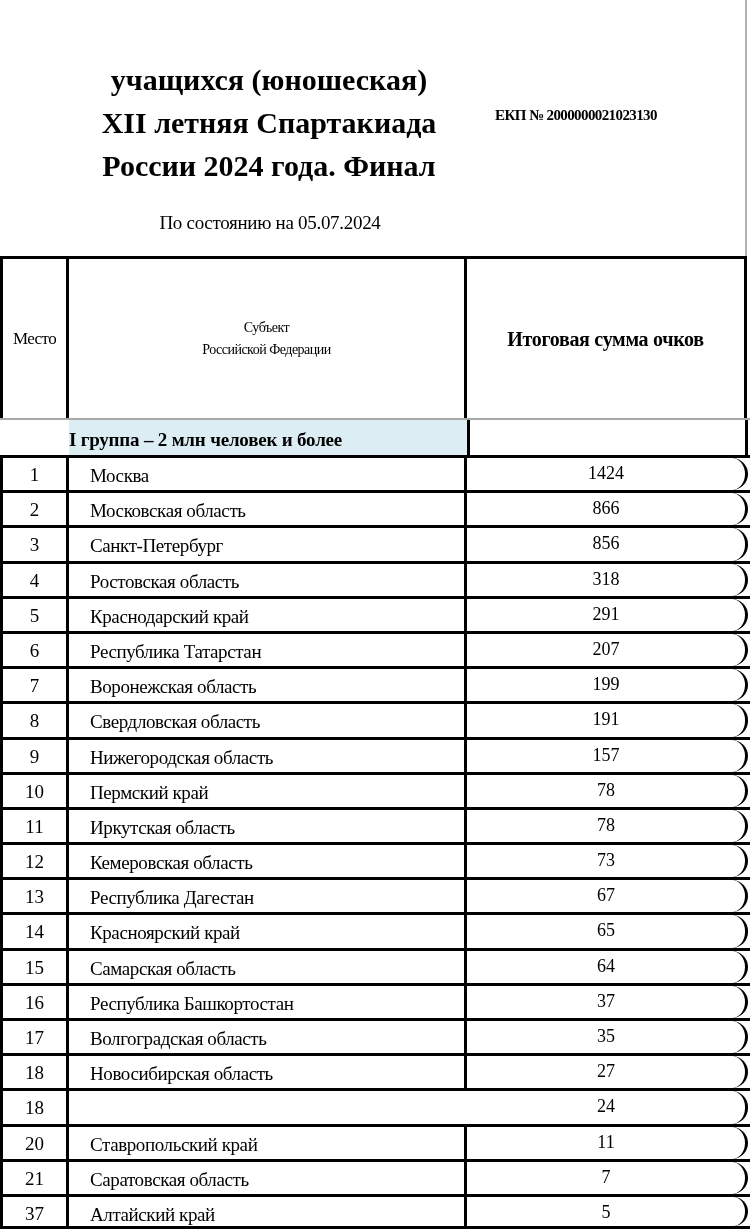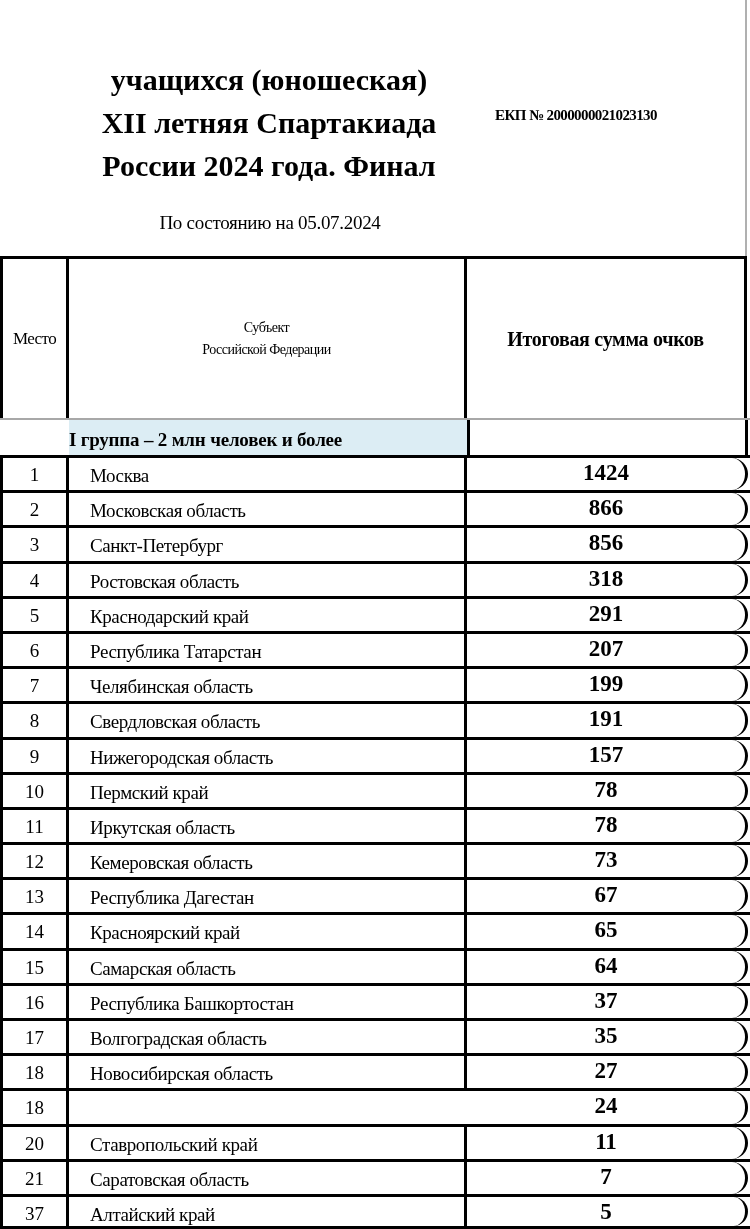--- a/index.html
+++ b/index.html
@@ -54,21 +54,21 @@
     text-align: center; font-size: 19px; line-height: 34px;
   }
   .row .name {
     position: absolute; left: 69px; top: 0; width: 398px; height: 100%; box-sizing: border-box;
     border-right: 3px solid #000; padding-left: 21px;
     font-size: 19px; line-height: 36px; letter-spacing: -0.4px; white-space: nowrap;
   }
   .row .score {
     position: absolute; left: 467px; top: 0; width: 281px; height: 100%; box-sizing: border-box;
     border-right: 3px solid #000;
-    text-align: center; font-weight: bold; font-size: 23px; line-height: 30px; border-radius: 16px;
+    text-align: center; font-weight: normal; font-size: 18px; line-height: 30px; border-radius: 16px;
   }
 </style>
 </head>
 <body>
 
 <div class="right-edge"></div>
 
 <div class="title">
   <div>учащихся (юношеская)</div>
   <div>XII летняя Спартакиада</div>
@@ -123,21 +123,21 @@
       <div class="name">Краснодарский край</div>
       <div class="score">291</div>
     </div>
     <div class="row">
       <div class="place">6</div>
       <div class="name">Республика Татарстан</div>
       <div class="score">207</div>
     </div>
     <div class="row">
       <div class="place">7</div>
-      <div class="name">Челябинская область</div>
+      <div class="name">Воронежская область</div>
       <div class="score">199</div>
     </div>
     <div class="row">
       <div class="place">8</div>
       <div class="name">Свердловская область</div>
       <div class="score">191</div>
     </div>
     <div class="row">
       <div class="place">9</div>
       <div class="name">Нижегородская область</div>

